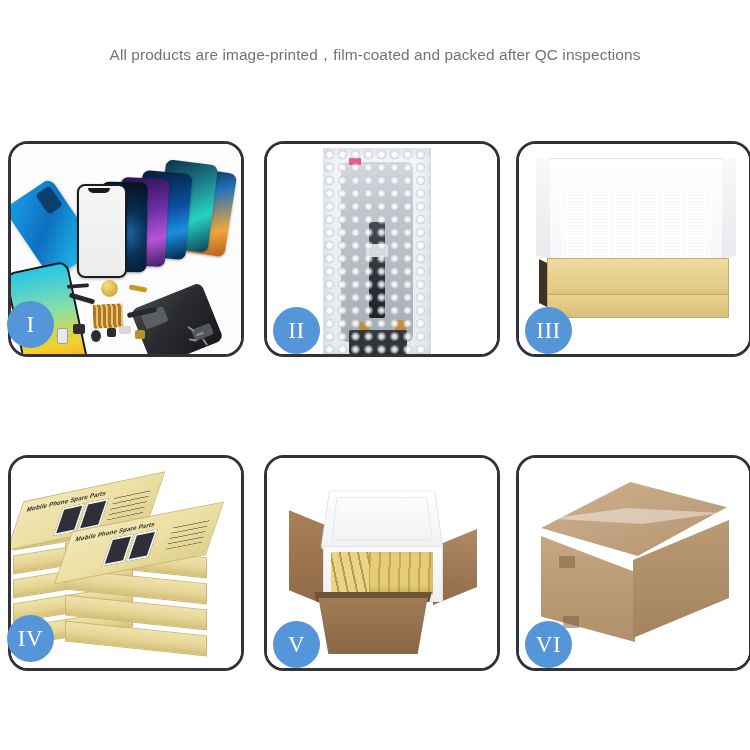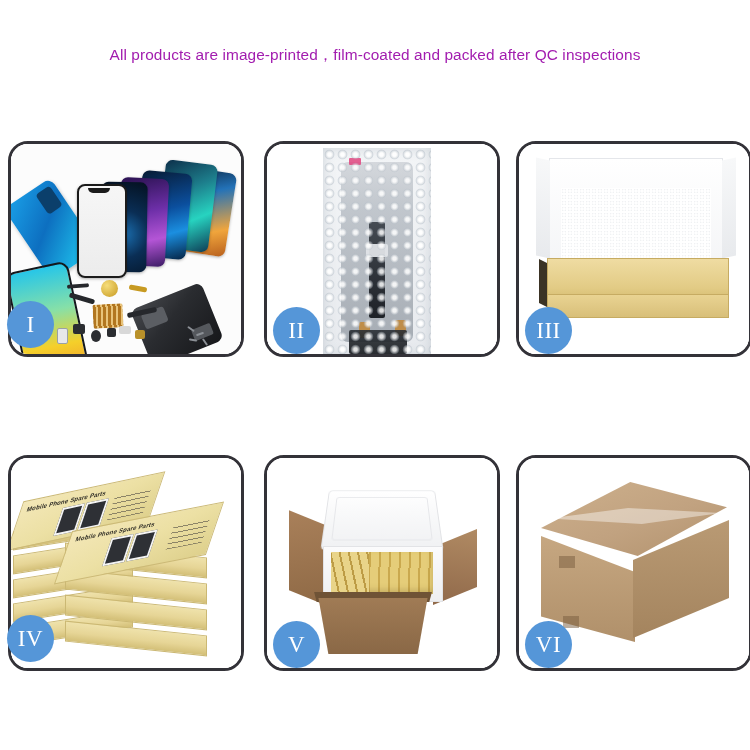--- a/index.html
+++ b/index.html
@@ -29,21 +29,21 @@
     color: #0d0d0d;
     line-height: 1.05;
     white-space: nowrap;
   }
   .page-subtitle {
     margin-top: 11px;
     font-family: "Liberation Sans", sans-serif;
     font-size: 15.4px;
     font-weight: normal;
     letter-spacing: 0.1px;
-    color: #a21caf;
+    color: #737373;
     white-space: nowrap;
   }
 
   
   .grid {
     position: absolute;
     left: 0;
     top: 0;
     width: 750px;
     height: 750px;

